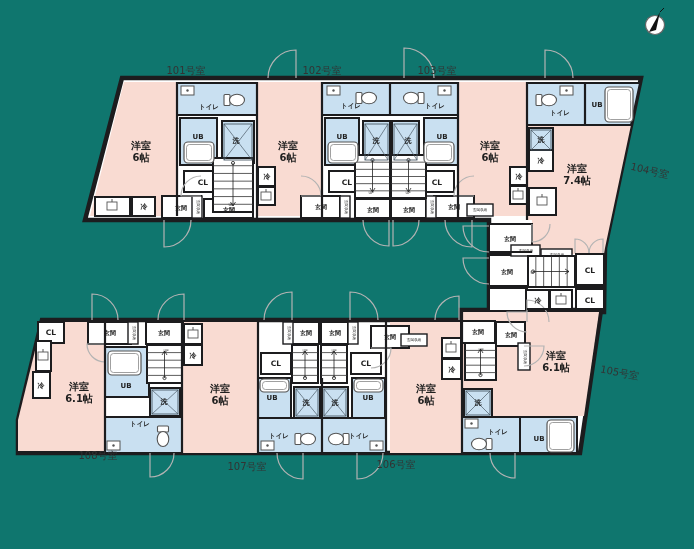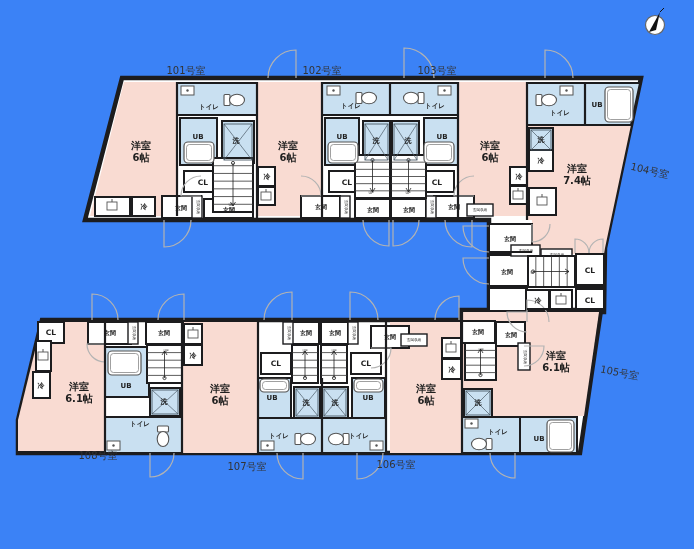--- a/index.html
+++ b/index.html
@@ -1,16 +1,16 @@
 <!DOCTYPE html>
 <html><head>
 <meta charset="utf-8">
 <style>
   html,body{margin:0;padding:0;background:#ffffff;}
-  #stage{position:relative;width:694px;height:549px;background:#3b82f6;overflow:hidden;}
+  #stage{position:relative;width:694px;height:549px;background:#0f766e;overflow:hidden;}
   svg{position:absolute;left:0;top:0;}
   text{font-family:"DejaVu Sans",sans-serif;fill:#1f1f1f;}
   .t-unit{font-size:10px;font-weight:500;fill:#333;}
   .t-room{font-size:10px;font-weight:600;}
   .t-fix{font-size:6.5px;font-weight:600;}
   .t-fix7{font-size:7px;font-weight:600;}
   .t-cl{font-size:7.5px;font-weight:600;}
   .t-gen{font-size:6px;font-weight:600;}
   .t-tiny{font-size:3.6px;font-weight:500;}
   .t-up{font-size:3.8px;font-weight:500;fill:#333;}

